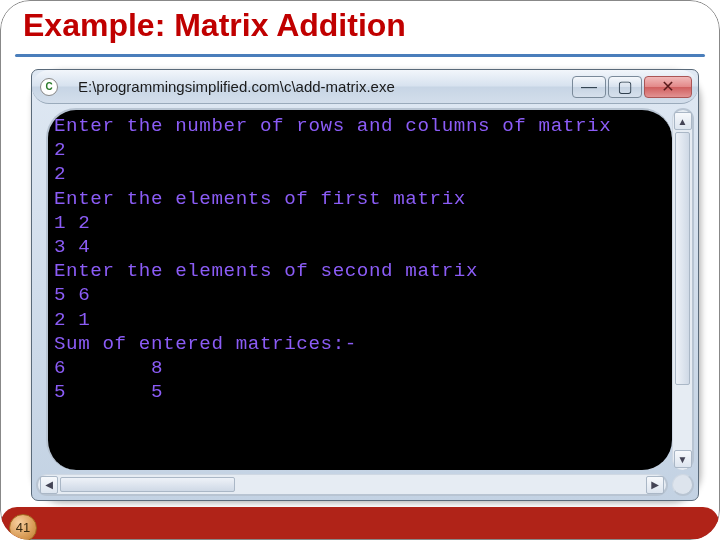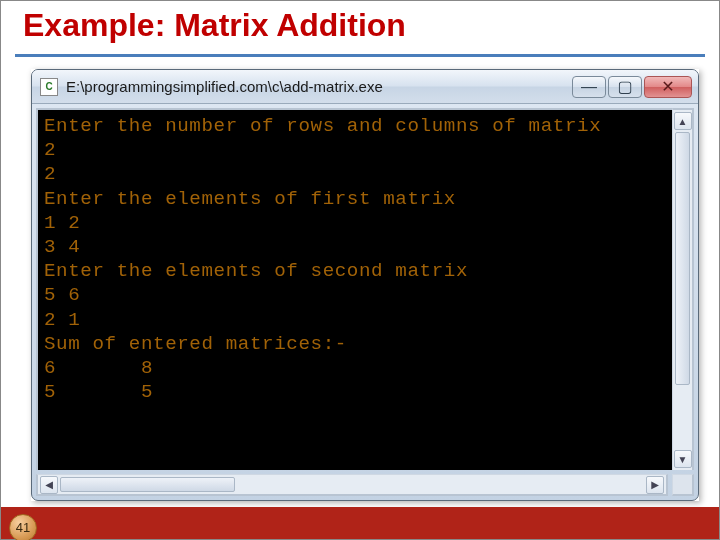--- a/index.html
+++ b/index.html
@@ -1,15 +1,15 @@
 <!DOCTYPE html>
 <html><head>
 <meta charset="utf-8">
 <style>
-  * { margin: 0; padding: 0; box-sizing: border-box; }
+  * { margin: 0; padding: 0; box-sizing: border-box; border-radius: 30px; }
   body {
     width: 720px;
     height: 540px;
     background: #fff;
     font-family: Arial, sans-serif;
     position: relative;
     overflow: hidden;
   }
   .slide {
     width: 720px;
@@ -53,20 +53,21 @@
     margin-right: 8px;
     display: flex; align-items: center; justify-content: center;
     font-size: 10px; font-weight: bold; color: #2a7a2a;
   }
   .win-title {
     flex: 1;
     font-size: 15px;
     color: #1a1a1a;
     white-space: nowrap;
     overflow: hidden;
+    margin-left: 12px;
   }
   .win-btns { display: flex; gap: 2px; }
   .win-btn {
     width: 34px; height: 22px;
     border: 1px solid #7a8a9a;
     border-radius: 4px;
     background: linear-gradient(#f5f8fc,#d8e2ee 48%,#c7d4e3 52%,#d6e0ec);
     display: flex; align-items: center; justify-content: center;
     color: #30404f;
   }
@@ -76,31 +77,31 @@
     border-color: #a55;
     color: #5a1a1a;
   }
   .win-body {
     display: flex;
     height: 370px;
   }
   .console {
     flex: 1;
     background: #000;
-    color: #a16207;
+    color: #8b5cf6;
     font-family: "Lucida Console","Courier New",monospace;
     font-size: 19.2px;
     line-height: 1.26;
     letter-spacing: 0.6px;
     padding: 4px 6px;
     white-space: pre;
     border: 2px solid #b8c4d2;
     border-right: none;
     border-bottom: none;
-    margin: 4px 0 4px 4px;
+    margin: 4px 0 4px 14px;
   }
   .vscroll {
     width: 22px;
     background: #e6ecf3;
     border: 2px solid #b8c4d2;
     border-left: 1px solid #cfd8e3;
     border-bottom: none;
     margin: 4px 4px 4px 0;
     display: flex; flex-direction: column;
     align-items: center;

